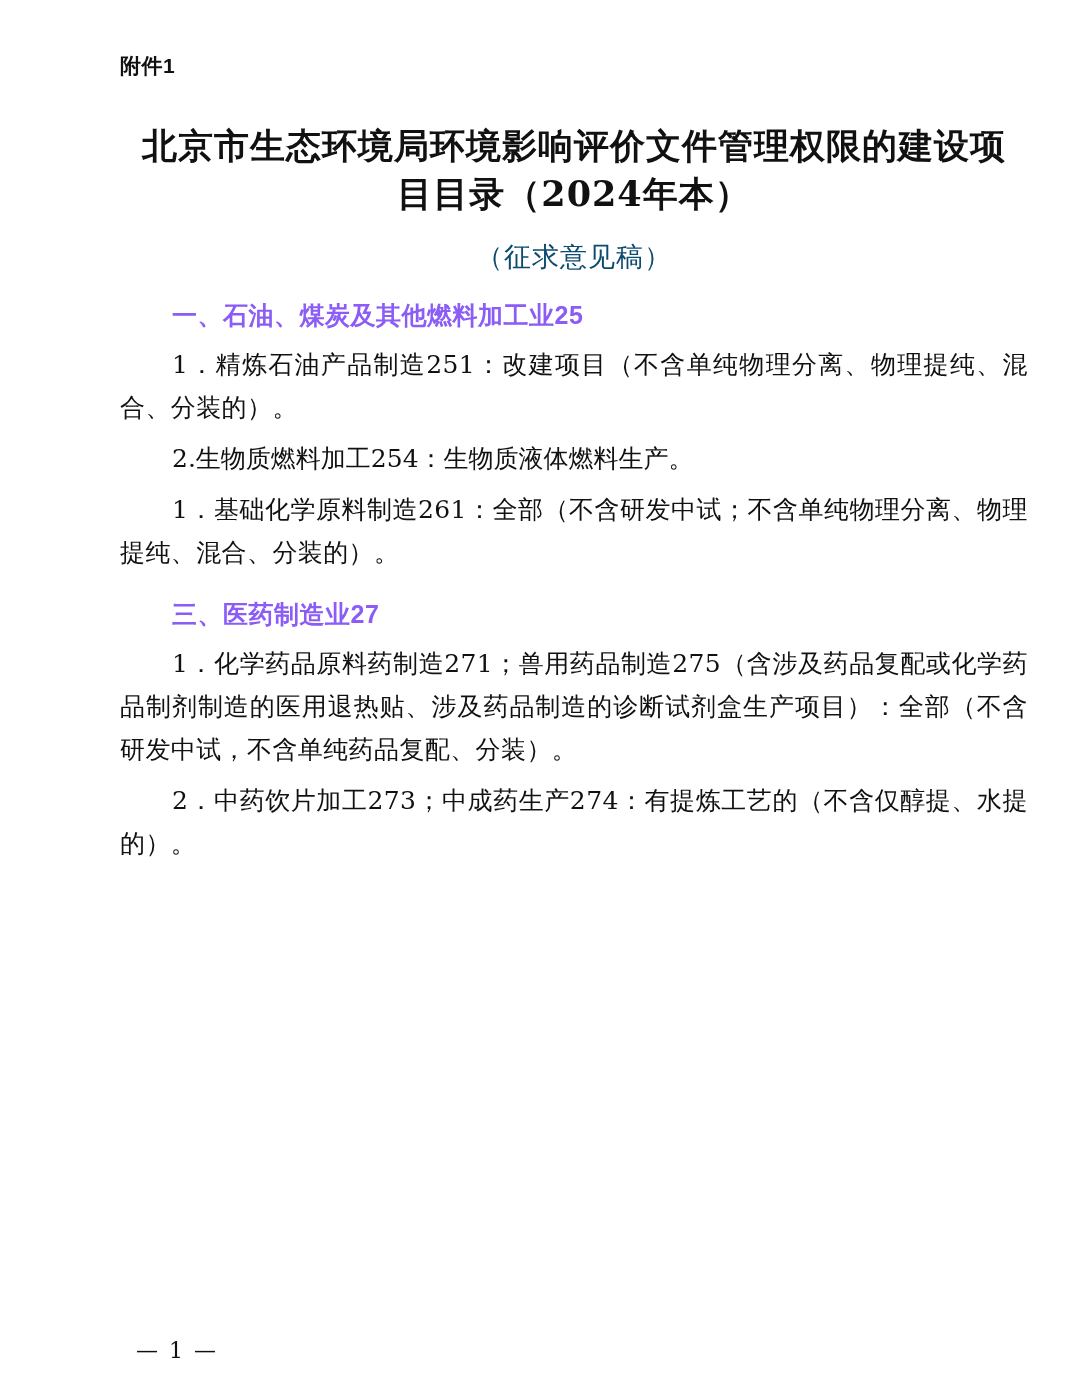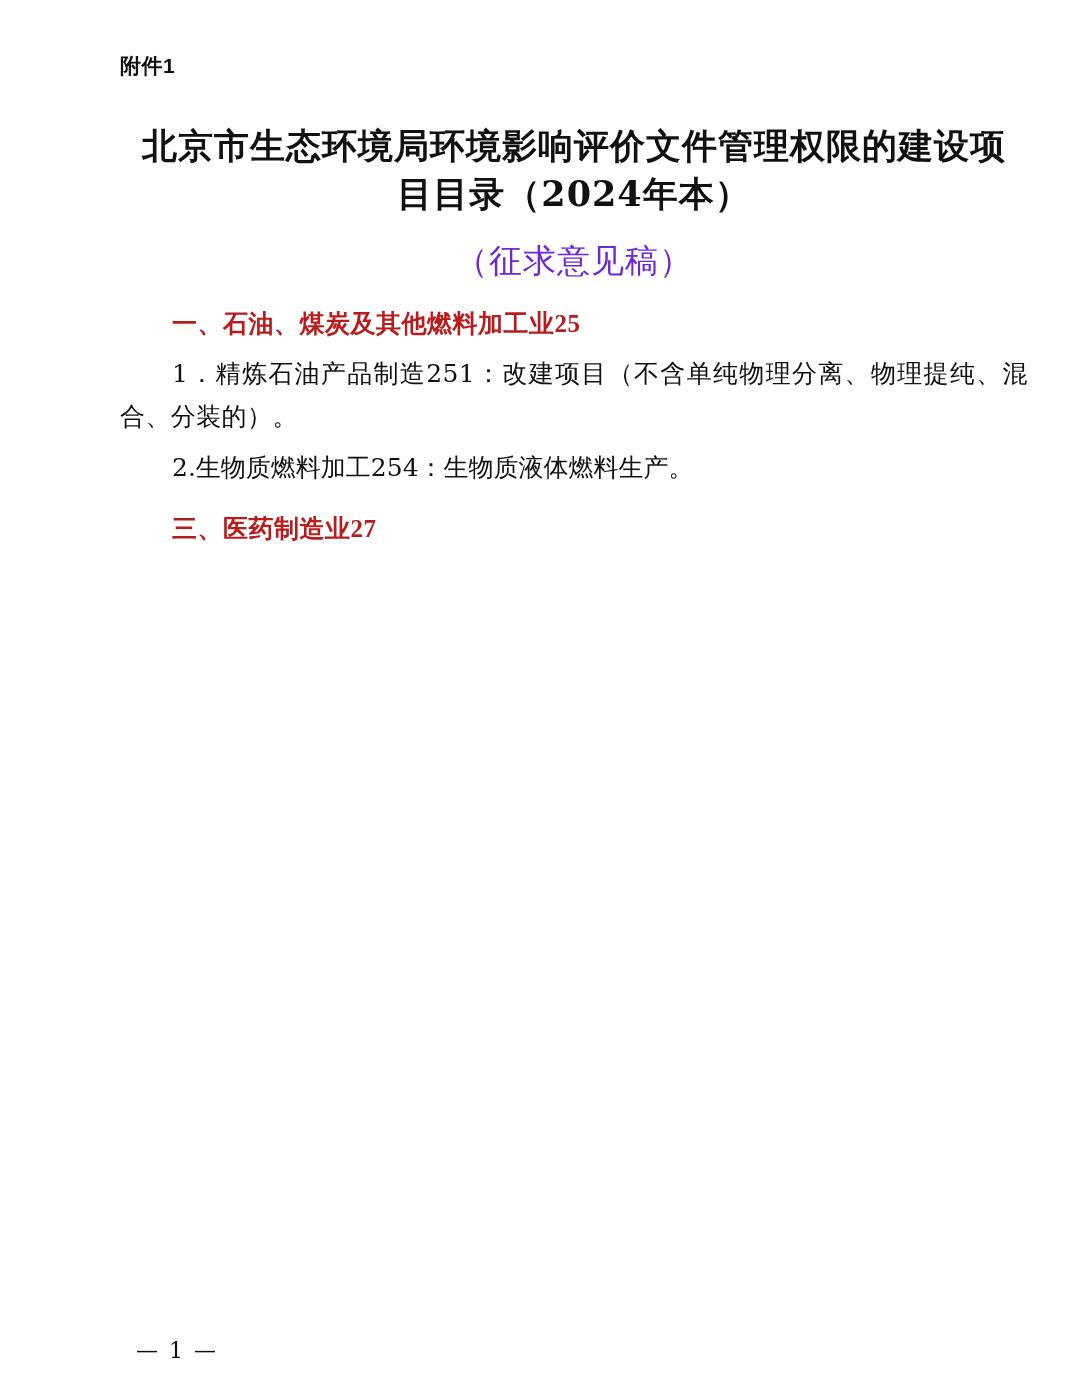--- a/index.html
+++ b/index.html
@@ -37,33 +37,33 @@
     font-size: 35px;
     line-height: 1.38;
     letter-spacing: 1px;
     margin: 42px 0 10px 0;
     color: #111;
     padding: 0 8px;
   }
   .doc-subtitle {
     text-align: center;
     font-family: "DejaVu Serif", "Liberation Serif", serif;
-    font-size: 33px;
+    font-size: 27px;
     letter-spacing: 1px;
     margin: 20px 0 0 0;
-    color: #6d28d9;
+    color: #0c4a6e;
   }
   .section-heading {
-    font-family: Liberation Serif, serif;
+    font-family: Liberation Sans, sans-serif;
     font-weight: bold;
     font-size: 25px;
     letter-spacing: 0.5px;
     margin: 20px 0 0 0;
     text-indent: 52px;
-    color: #b91c1c;
+    color: #8b5cf6;
     line-height: 1.6;
   }
   .para {
     font-family: "DejaVu Serif", "Liberation Serif", serif;
     font-size: 25px;
     line-height: 1.72;
     letter-spacing: 0.4px;
     margin: 8px 0 0 0;
     text-indent: 52px;
     text-align: justify;
@@ -94,17 +94,20 @@
   <div class="attachment-label">附件1</div>
 
   <h1 class="doc-title">北京市生态环境局环境影响评价文件管理权限的建设项目目录（2024年本）</h1>
 
   <div class="doc-subtitle">（征求意见稿）</div>
 
   <div class="section-heading">一、石油、煤炭及其他燃料加工业25</div>
   <p class="para">1．精炼石油产品制造251：改建项目（不含单纯物理分离、物理提纯、混合、分装的）。</p>
   <p class="para tight">2.生物质燃料加工254：生物质液体燃料生产。</p>
 
+  <p class="para">1．基础化学原料制造261：全部（不含研发中试；不含单纯物理分离、物理提纯、混合、分装的）。</p>
 
   <div class="section-heading">三、医药制造业27</div>
+  <p class="para">1．化学药品原料药制造271；兽用药品制造275（含涉及药品复配或化学药品制剂制造的医用退热贴、涉及药品制造的诊断试剂盒生产项目）：全部（不含研发中试，不含单纯药品复配、分装）。</p>
+  <p class="para">2．中药饮片加工273；中成药生产274：有提炼工艺的（不含仅醇提、水提的）。</p>
 
   <div class="footer">— 1 —</div>
 </div>
 
 </body></html>

